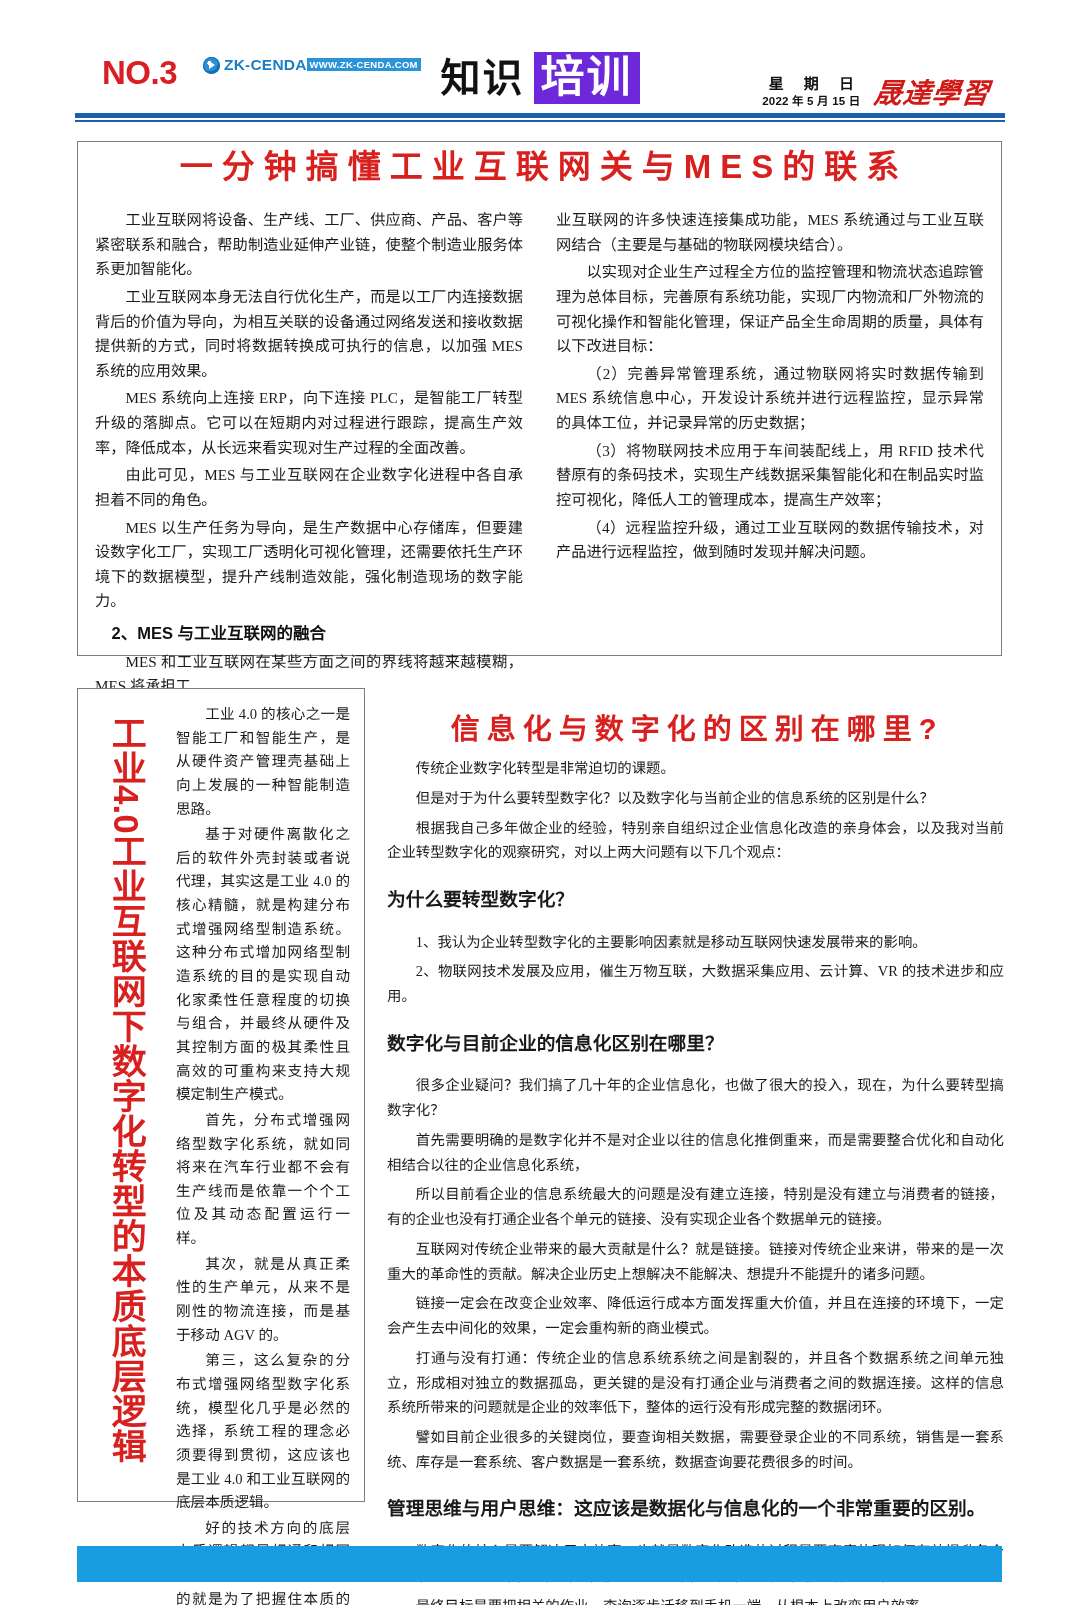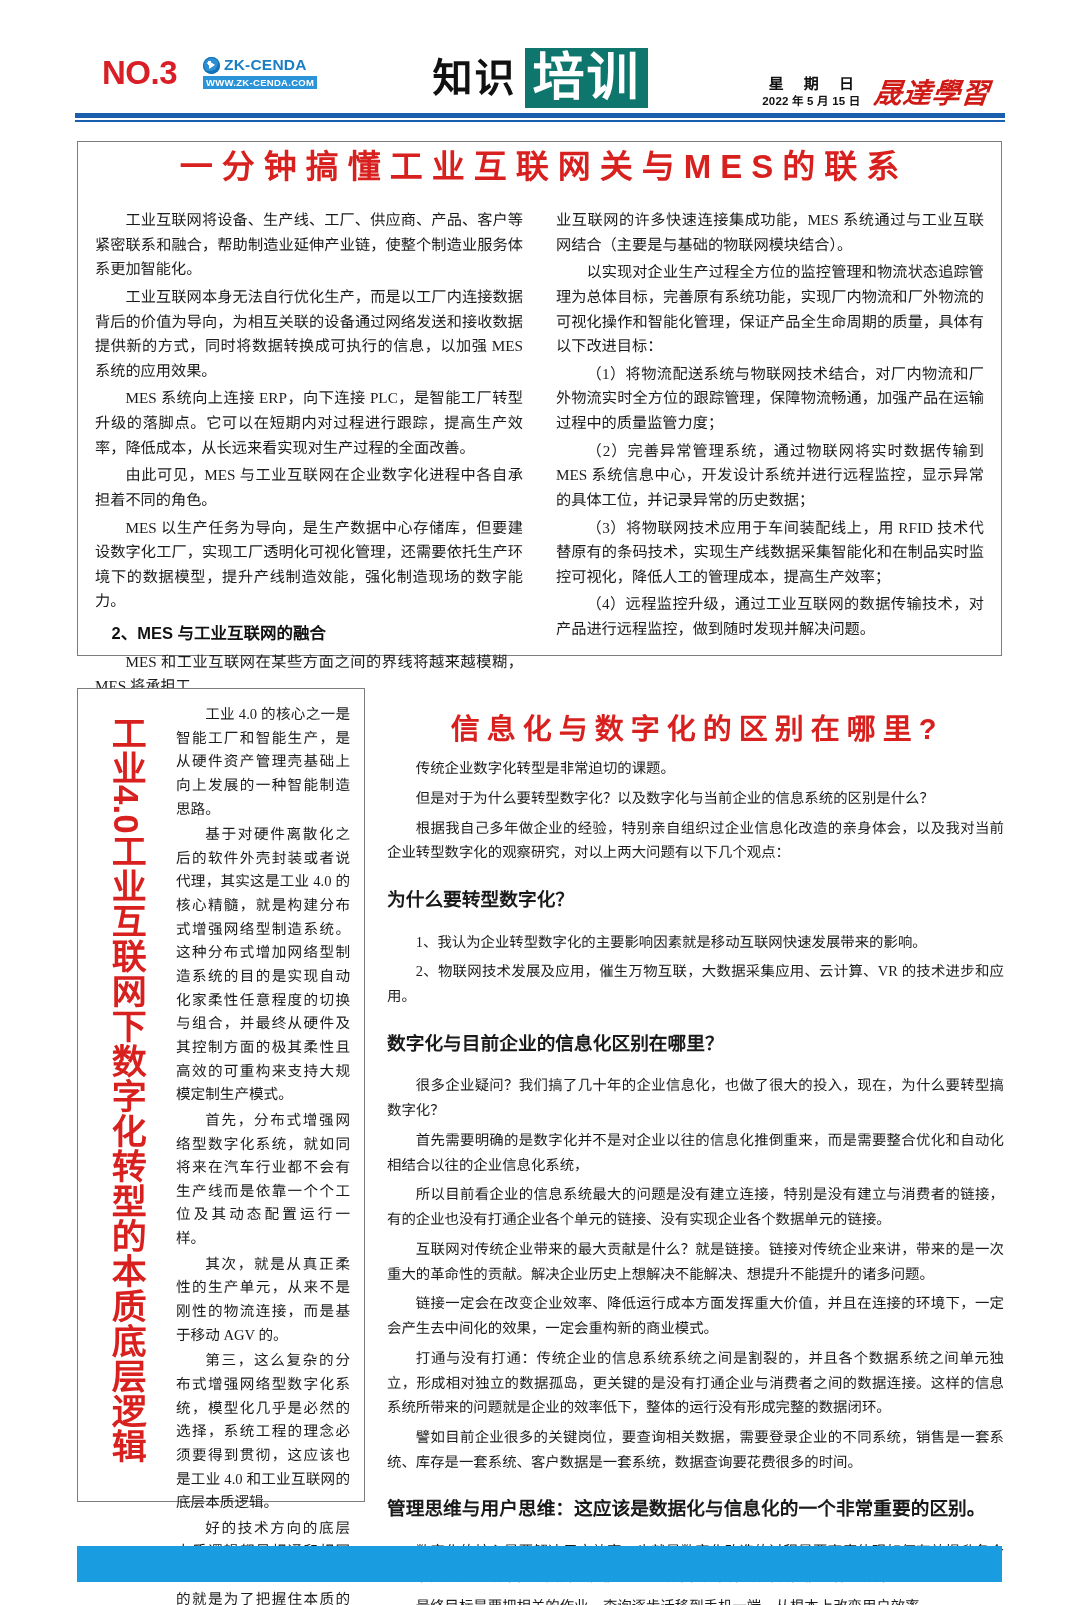--- a/index.html
+++ b/index.html
@@ -19,21 +19,21 @@
     position:absolute;left:102px;top:56px;width:895px;height:52px;
     display:flex;
   }
   .issue-no{
     color:#d81f26;
     font-family:"Liberation Sans","DejaVu Sans",sans-serif;
     font-weight:bold;font-size:33px;letter-spacing:-0.5px;
     line-height:1;
   }
   .brand-logo{
-    margin-left:26px;display:flex;flex-direction:column;align-items:flex-start;
+    margin-left:26px;display:flex;flex-direction:row;align-items:flex-start;
   }
   .brand-row{display:flex;align-items:center;gap:4px;}
   .brand-mark{
     width:17px;height:17px;border-radius:50%;
     background:radial-gradient(circle at 38% 36%, #ffffff 0 13%, #2c8fd6 14% 54%, #1272b8 55% 100%);
     position:relative;flex:0 0 auto;
     box-shadow:inset 0 0 0 1px #1272b8;
   }
   .brand-mark:after{
     content:"";position:absolute;left:5.5px;top:4px;
@@ -54,22 +54,22 @@
     display:flex;justify-content:center;align-items:center;gap:9px;
     pointer-events:none;
   }
   .mast-word{
     font-family:"Liberation Sans","DejaVu Sans",sans-serif;
     font-weight:bold;font-size:40px;color:#111111;letter-spacing:2px;
     line-height:1;
   }
   .mast-word-hl{
     font-family:"Liberation Sans","DejaVu Sans",sans-serif;
-    font-weight:bold;font-size:52px;color:#ffffff;letter-spacing:2px;
-    background:#0f766e;padding:3px 7px 5px 7px;line-height:1;
+    font-weight:bold;font-size:44px;color:#ffffff;letter-spacing:2px;
+    background:#6d28d9;padding:3px 7px 5px 7px;line-height:1;
   }
   .mast-right{
     position:absolute;right:90px;top:56px;height:52px;
     display:flex;align-items:flex-end;gap:12px;
   }
   .date-block{display:flex;flex-direction:column;align-items:center;line-height:1.15;}
   .weekday{
     font-family:"Liberation Sans","DejaVu Sans",sans-serif;
     font-size:15px;font-weight:bold;color:#111;letter-spacing:8px;
     text-indent:8px;
@@ -210,21 +210,20 @@
       <p>工业互联网本身无法自行优化生产，而是以工厂内连接数据背后的价值为导向，为相互关联的设备通过网络发送和接收数据提供新的方式，同时将数据转换成可执行的信息，以加强 MES 系统的应用效果。</p>
       <p>MES 系统向上连接 ERP，向下连接 PLC，是智能工厂转型升级的落脚点。它可以在短期内对过程进行跟踪，提高生产效率，降低成本，从长远来看实现对生产过程的全面改善。</p>
       <p>由此可见，MES 与工业互联网在企业数字化进程中各自承担着不同的角色。</p>
       <p>MES 以生产任务为导向，是生产数据中心存储库，但要建设数字化工厂，实现工厂透明化可视化管理，还需要依托生产环境下的数据模型，提升产线制造效能，强化制造现场的数字能力。</p>
       <h3>2、MES 与工业互联网的融合</h3>
       <p>MES 和工业互联网在某些方面之间的界线将越来越模糊，MES 将承担工</p>
     </div>
   <div class="col" id="a1-right">
       <p class="noind">业互联网的许多快速连接集成功能，MES 系统通过与工业互联网结合（主要是与基础的物联网模块结合）。</p>
       <p>以实现对企业生产过程全方位的监控管理和物流状态追踪管理为总体目标，完善原有系统功能，实现厂内物流和厂外物流的可视化操作和智能化管理，保证产品全生命周期的质量，具体有以下改进目标：</p>
-      <p>（1）将物流配送系统与物联网技术结合，对厂内物流和厂外物流实时全方位的跟踪管理，保障物流畅通，加强产品在运输过程中的质量监管力度；</p>
       <p>（2）完善异常管理系统，通过物联网将实时数据传输到 MES 系统信息中心，开发设计系统并进行远程监控，显示异常的具体工位，并记录异常的历史数据；</p>
       <p>（3）将物联网技术应用于车间装配线上，用 RFID 技术代替原有的条码技术，实现生产线数据采集智能化和在制品实时监控可视化，降低人工的管理成本，提高生产效率；</p>
       <p>（4）远程监控升级，通过工业互联网的数据传输技术，对产品进行远程监控，做到随时发现并解决问题。</p>
     </div>
 </div>
 
 <div class="box2">
   <div class="vtitle">
     <span>工业4.0工业互联网下数字化转型的本质底层逻辑</span>
   </div>

